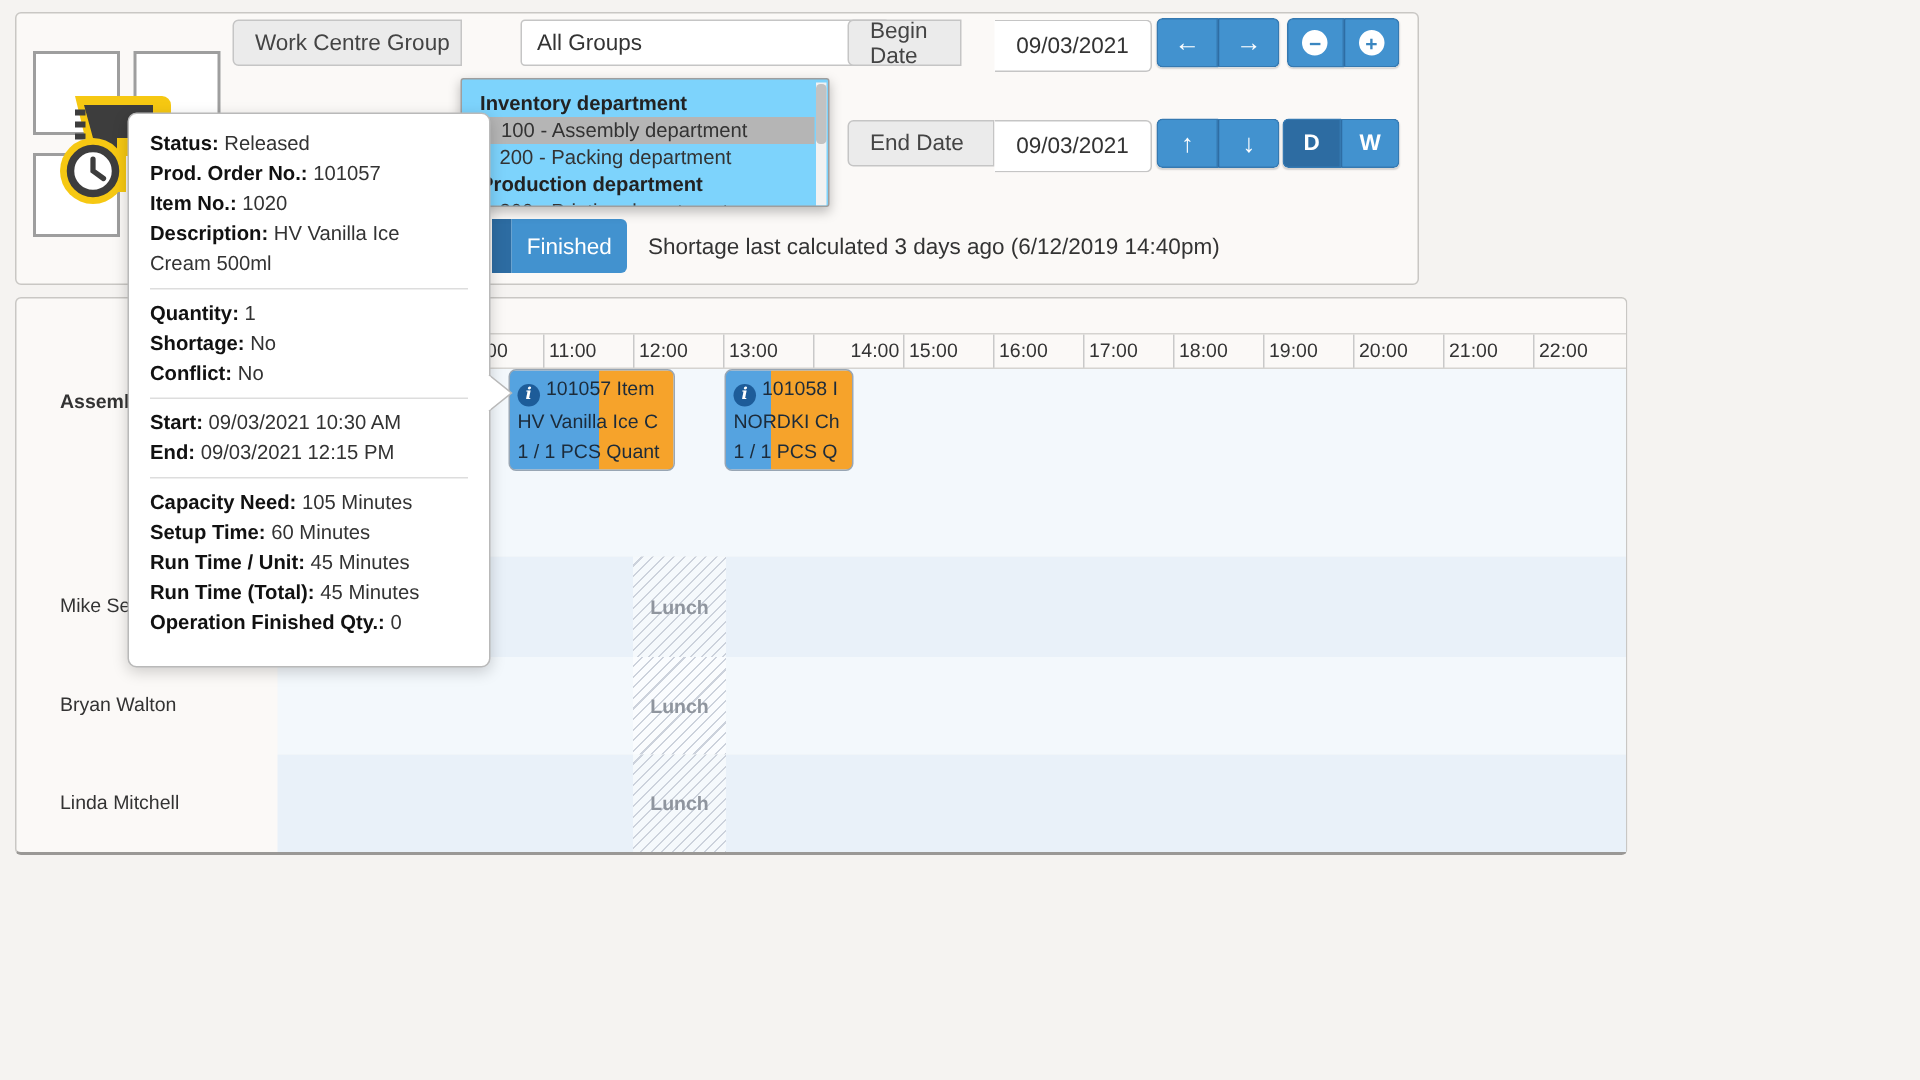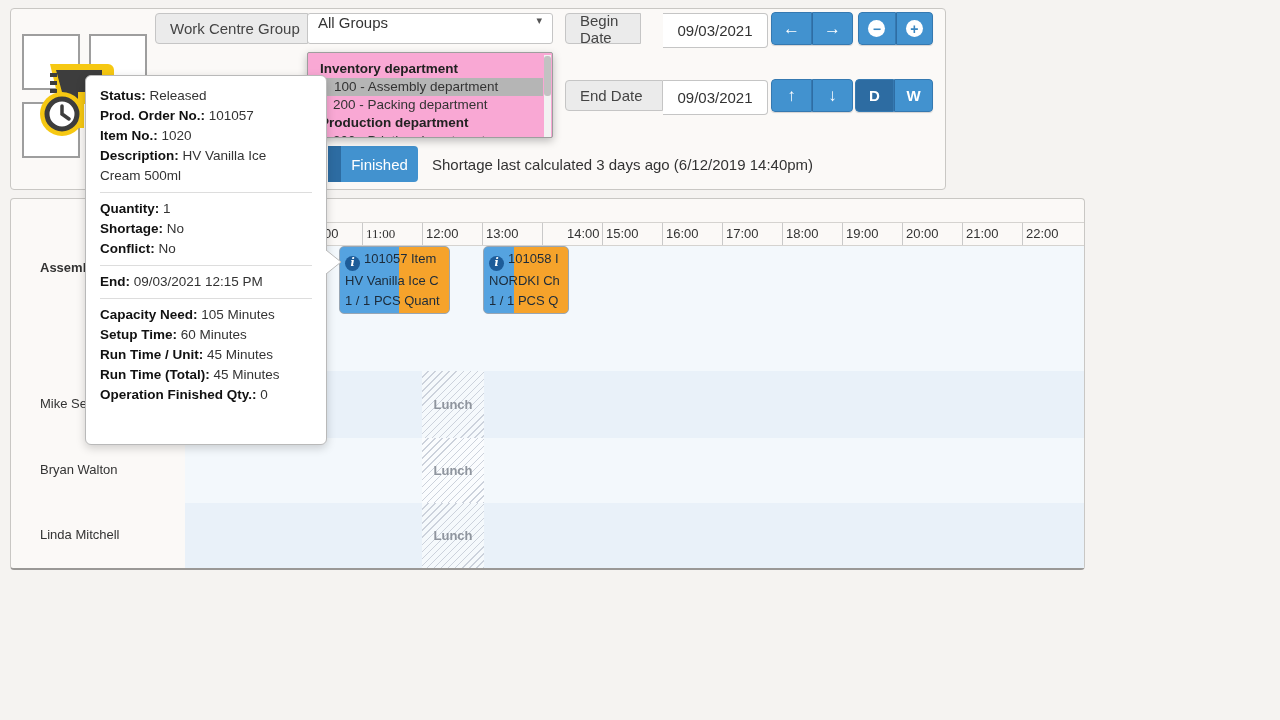--- a/index.html
+++ b/index.html
@@ -6,35 +6,35 @@
   #stage{position:relative;width:1280px;height:720px;background:#f5f3f1;overflow:hidden;}
   .abs{position:absolute;box-sizing:border-box;}
   .panel{background:#fbf9f7;border:1px solid #c9c7c4;border-radius:4px;}
 
   
   .addon{background:#ebebeb;border:1px solid #c5c5c5;border-radius:4px 0 0 4px;color:#444;
          font-size:15px;display:flex;align-items:center;padding-left:14px;}
   .txtinput{background:#fff;border:1px solid #c5c5c5;border-left:none;border-radius:0 4px 4px 0;
          color:#333;font-size:15px;text-align:center;font-family:inherit;outline:none;width:100%;height:100%;}
   .selectbox{background:#fff;border:1px solid #c5c5c5;border-radius:3px;color:#333;font-size:15px;
-         display:flex;align-items:flex-start;padding:0 10px;justify-content:space-between;cursor:pointer;}
+         display:flex;align-items:center;padding:0 10px;justify-content:space-between;cursor:pointer;margin-left:40px;}
   .caret{color:#555;font-size:11px;}
   .btngroup{display:flex;border-radius:4px;overflow:hidden;box-shadow:0 1px 1px rgba(0,0,0,.15);}
   .bbtn{background:#4292cf;color:#fff;border:1px solid #3579b1;display:flex;align-items:center;
         justify-content:center;font-weight:bold;cursor:pointer;}
   .bbtn + .bbtn{border-left:1px solid #2e6da4;}
   .bbtn.first{border-radius:4px 0 0 4px;}
   .bbtn.last{border-radius:0 4px 4px 0;}
   .bbtn.pressed{background:#2d6ca2;}
   .glyph{font-size:17px;line-height:1;}
   .circleglyph{width:17px;height:17px;border-radius:50%;background:#fff;color:#3a86c0;font-size:14px;
         font-weight:bold;display:flex;align-items:center;justify-content:center;line-height:1;}
 
   
-  .listbox{background:#f9a8d4;border:1px solid #9e9e9e;border-radius:2px;box-shadow:0 3px 8px rgba(0,0,0,.25);
+  .listbox{background:#7dd3fc;border:1px solid #9e9e9e;border-radius:2px;box-shadow:0 3px 8px rgba(0,0,0,.25);
         overflow:hidden;padding-top:7px;z-index:30;}
   .li-row{height:18px;line-height:18px;font-size:13.5px;color:#333;white-space:nowrap;position:relative;}
   .li-group{font-weight:bold;color:#222;padding-left:12px;}
   .li-item{padding-left:25px;}
   .li-selected{background:#b5b5b5;margin-right:9px;margin-left:1px;}
   .vscroll{position:absolute;width:7px;background:#f2f2f2;}
   .vthumb{position:absolute;width:7px;background:#c2c2c2;border-radius:3px;}
 
   
   .finbtn{background:#4292cf;color:#fff;font-size:15px;display:flex;align-items:center;justify-content:center;
@@ -166,21 +166,21 @@
 
     <div class="hline" style="left:174px;top:23px;width:899px;"></div>
     <div id="axis" class="abs" style="left:0;top:24px;width:1073px;height:23px;">
         <div class="tick" style="left: 171px; top: 0px; height: 23px;"></div>
         <div class="axis-label" style="left: 175px;">8:00</div>
         <div class="tick" style="left: 231px; top: 0px; height: 23px;"></div>
         <div class="axis-label" style="left: 235px;">9:00</div>
         <div class="tick" style="left: 291px; top: 0px; height: 23px;"></div>
         <div class="axis-label" style="left: 295px;">10:00</div>
         <div class="tick" style="left: 351px; top: 0px; height: 23px;"></div>
-        <div class="axis-label" style="left: 355px; font-family: Liberation Serif, serif;">11:00</div>
+        <div class="axis-label" style="left: 355px;">11:00</div>
         <div class="tick" style="left: 411px; top: 0px; height: 23px;"></div>
         <div class="axis-label" style="left: 415px;">12:00</div>
         <div class="tick" style="left: 471px; top: 0px; height: 23px;"></div>
         <div class="axis-label" style="left: 475px;">13:00</div>
         <div class="tick" style="left: 531px; top: 0px; height: 23px;"></div>
         <div class="axis-label" style="left: 556px;">14:00</div>
         <div class="tick" style="left: 591px; top: 0px; height: 23px;"></div>
         <div class="axis-label" style="left: 595px;">15:00</div>
         <div class="tick" style="left: 651px; top: 0px; height: 23px;"></div>
         <div class="axis-label" style="left: 655px;">16:00</div>
@@ -231,20 +231,21 @@
         <div><b>Status:</b> Released</div>
         <div><b>Prod. Order No.:</b> 101057</div>
         <div><b>Item No.:</b> 1020</div>
         <div><b>Description:</b> HV Vanilla Ice</div>
         <div>Cream 500ml</div>
         <hr class="tthr">
         <div><b>Quantity:</b> 1</div>
         <div><b>Shortage:</b> No</div>
         <div><b>Conflict:</b> No</div>
         <hr class="tthr">
+        <div><b>Start:</b> 09/03/2021 10:30 AM</div>
         <div><b>End:</b> 09/03/2021 12:15 PM</div>
         <hr class="tthr">
         <div><b>Capacity Need:</b> 105 Minutes</div>
         <div><b>Setup Time:</b> 60 Minutes</div>
         <div><b>Run Time / Unit:</b> 45 Minutes</div>
         <div><b>Run Time (Total):</b> 45 Minutes</div>
         <div><b>Operation Finished Qty.:</b> 0</div>
       </div>
   </div>
   <svg class="abs ttarrow" style="left:325px;top:250px;width:17px;height:24px;" viewBox="0 0 17 24">

